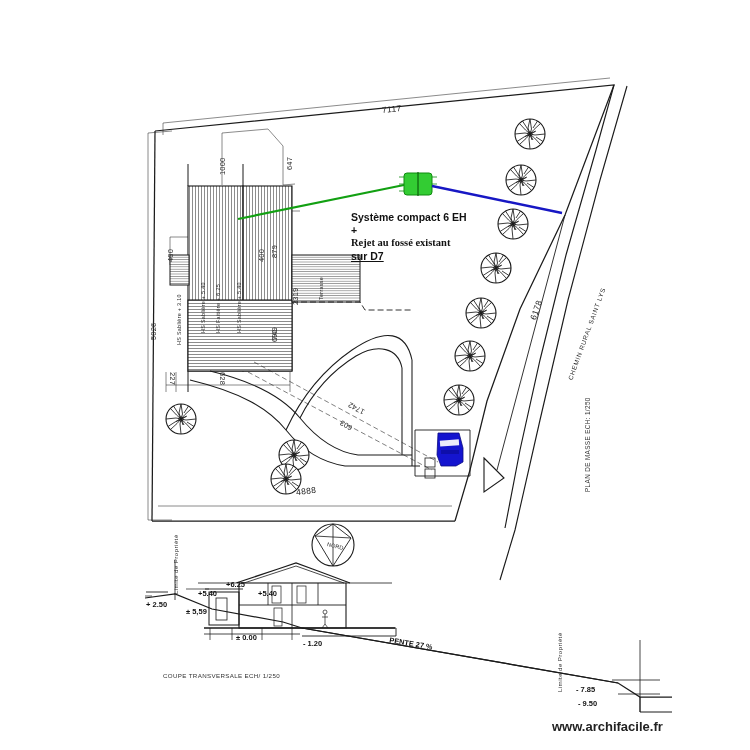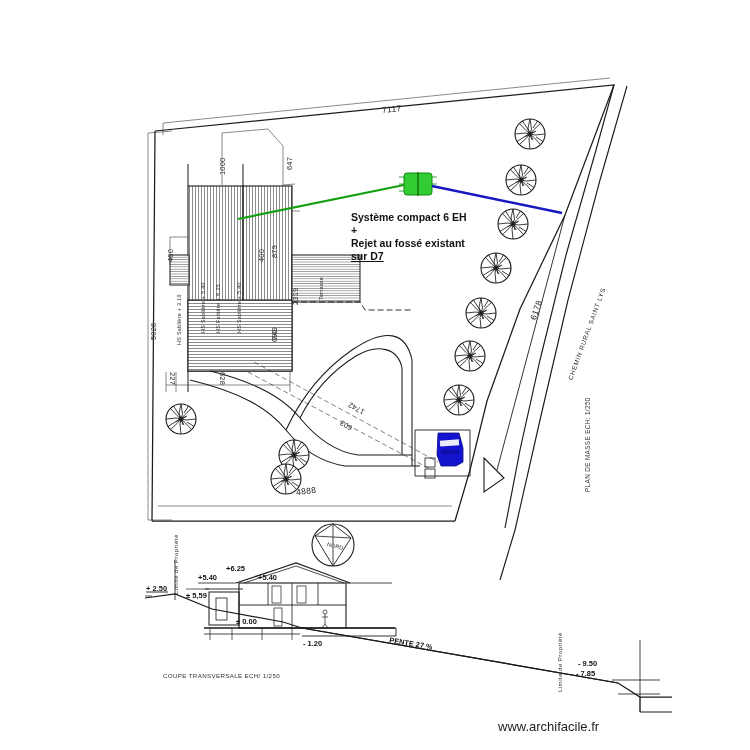--- a/index.html
+++ b/index.html
@@ -5,21 +5,21 @@
   html,body{margin:0;padding:0;background:#ffffff;}
   body{width:750px;height:750px;position:relative;overflow:hidden;
        font-family:"Liberation Sans", sans-serif;color:#111;}
   #sheet{position:absolute;left:0;top:0;width:750px;height:750px;}
   svg{position:absolute;left:0;top:0;width:750px;height:750px;overflow:visible;}
   .txt{position:absolute;white-space:pre;line-height:1.18;}
   .dim{font-size:7.5px;color:#2a2a2a;letter-spacing:.2px;}
   .dimbig{font-size:8.5px;color:#222;letter-spacing:.3px;}
   .tiny{font-size:5.6px;color:#333;}
   .note{font-size:10.5px;font-weight:bold;color:#111;line-height:1.22;}
-  .elev{font-size:7.5px;font-weight:bold;color:#111;}
+  .elev{font-size:7.5px;font-weight:bold;color:#111;margin-top:16px;}
   .cap{font-size:6px;color:#333;letter-spacing:.35px;}
   .wm{font-size:13px;color:#222;}
   .lbl{font-size:5.4px;color:#2b2b2b;letter-spacing:.3px;}
   .r90{transform:rotate(-90deg);transform-origin:0 0;}
   .r90b{transform:rotate(90deg);transform-origin:0 0;}
 </style>
 </head>
 <body>
 
 <div id="sheet">
@@ -256,41 +256,41 @@
   <div class="txt dim r90b" style="left:176px;top:372px;">227</div>
   <div class="txt dim r90b" style="left:226px;top:372px;">628</div>
 
   <div class="txt dim" style="left:348px;top:403px;transform:rotate(-151deg);">1742</div>
   <div class="txt dim" style="left:340px;top:420px;transform:rotate(-151deg);">603</div>
 
   <div class="txt dimbig" style="left:296px;top:486px;transform:rotate(-7deg);">4888</div>
 
   <div class="txt note" style="left:351px;top:211px;">Système compact 6 EH</div>
   <div class="txt note" style="left:351px;top:224px;">+</div>
-  <div class="txt note" style="left:351px;top:237px;">Rejet au fossé existant</div>
+  <div class="txt note" style="left:351px;top:237px;font-family:Liberation Serif, serif;">Rejet au fossé existant</div>
   <div class="txt note" style="left:351px;top:250px;text-decoration:underline;">sur D7</div>
 
   <div class="txt dimbig" style="left:526px;top:305px;transform:rotate(-70deg);">6178</div>
   <div class="txt lbl" style="left:538px;top:330px;transform:rotate(-70deg);font-size:6.4px;letter-spacing:.7px;">CHEMIN RURAL SAINT LYS</div>
 
   <div class="txt tiny" style="left:327px;top:543px;transform:rotate(13deg);">NORD</div>
 
   <div class="txt cap" style="left:584px;top:492px;transform:rotate(-90deg);transform-origin:0 0;font-size:6.4px;">PLAN DE MASSE ECH: 1/250</div>
   <div class="txt cap" style="left:163px;top:672px;font-size:6.2px;">COUPE TRANSVERSALE ECH/ 1/250</div>
 
   <div class="txt lbl r90" style="left:172px;top:594px;font-size:6.2px;letter-spacing:.4px;">Limite de Propriété</div>
   <div class="txt lbl r90" style="left:556px;top:692px;font-size:6.2px;letter-spacing:.4px;">Limite de Propriété</div>
 
   <div class="txt elev" style="left:146px;top:585px;">+ 2.50</div>
   <div class="txt elev" style="left:186px;top:592px;">± 5,59</div>
   <div class="txt elev" style="left:198px;top:574px;">+5.40</div>
   <div class="txt elev" style="left:226px;top:565px;">+6.25</div>
   <div class="txt elev" style="left:258px;top:574px;">+5.40</div>
   <div class="txt elev" style="left:236px;top:618px;text-align:center;">± 0.00</div>
-  <div class="txt elev" style="left:303px;top:640px;">- 1.20</div>
+  <div class="txt elev" style="left:303px;top:624px;">- 1.20</div>
   <div class="txt elev" style="left:576px;top:670px;">- 7.85</div>
-  <div class="txt elev" style="left:578px;top:660px;">- 9.50</div>
+  <div class="txt elev" style="left:578px;top:684px;">- 9.50</div>
 
   <div class="txt" style="left:389px;top:640px;font-size:7.4px;font-weight:bold;transform:rotate(9.5deg);">PENTE 27 %</div>
 
-  <div class="txt wm" style="left:498px;top:719px;">www.archifacile.fr</div>
+  <div class="txt wm" style="left:552px;top:719px;font-weight:bold;">www.archifacile.fr</div>
 
 </div>
 
 </body></html>

